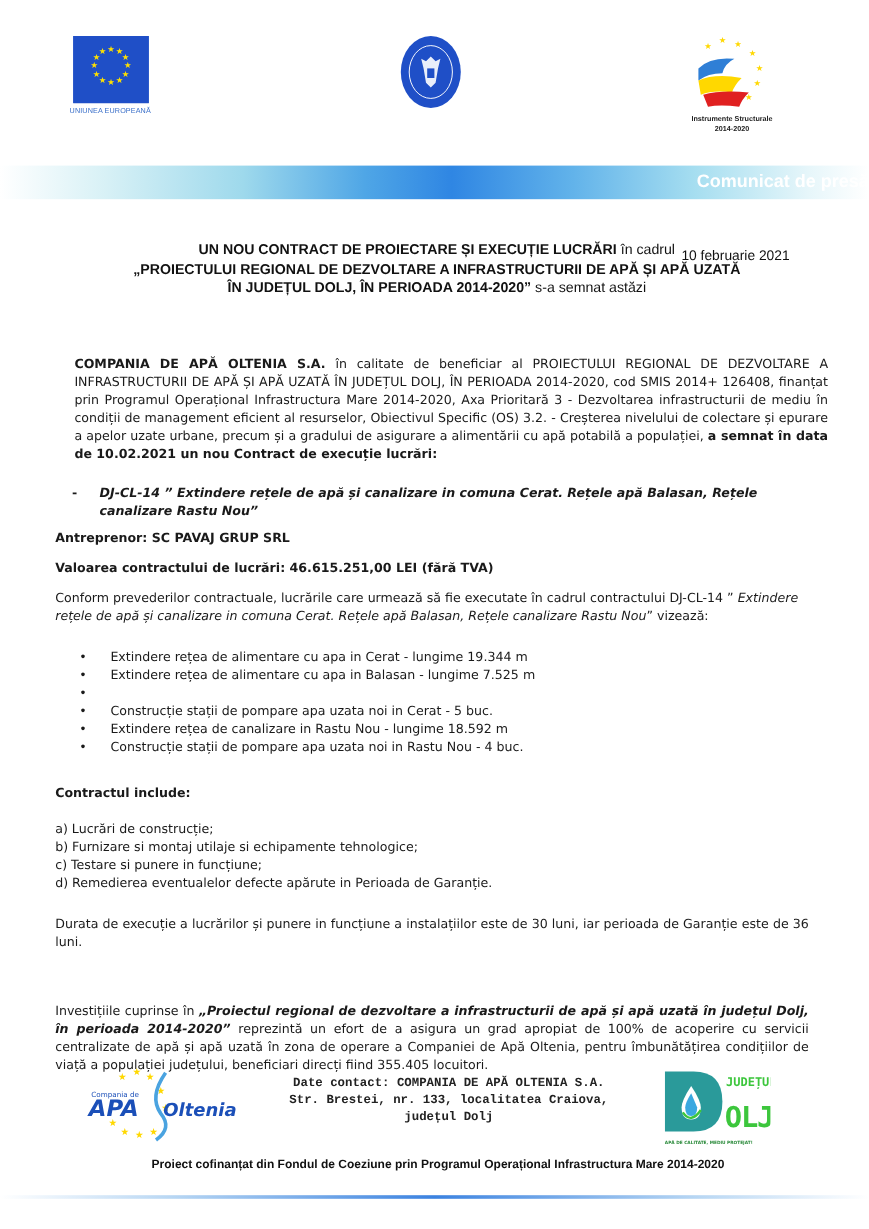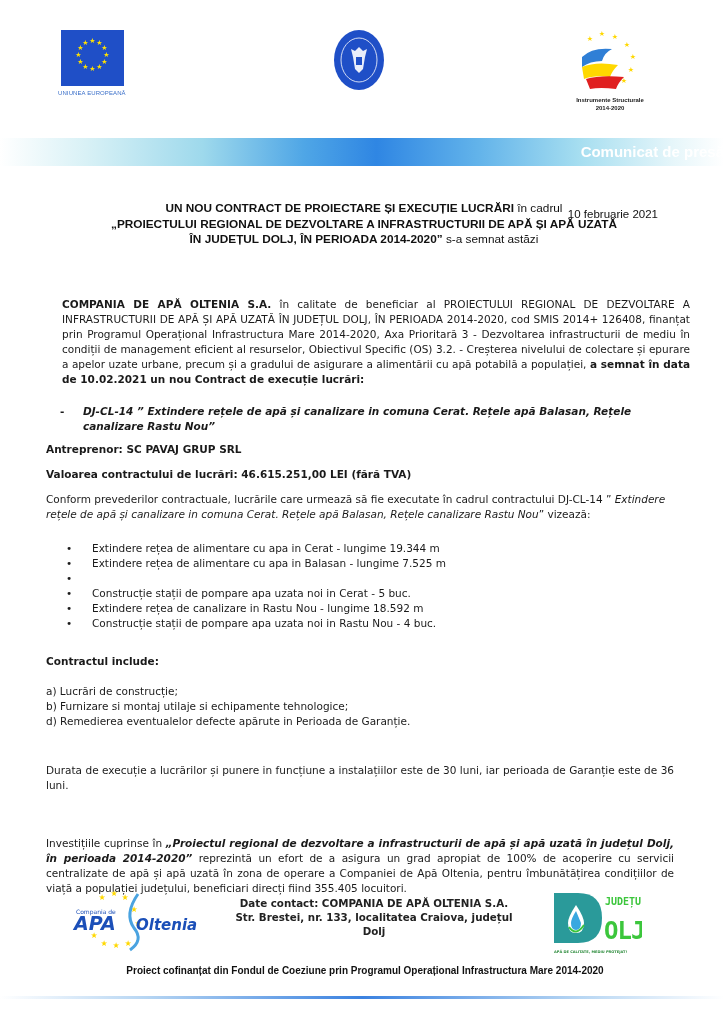--- a/index.html
+++ b/index.html
@@ -64,21 +64,21 @@
     .include-list { left: 46px; top: 684px; width: 500px; font-size: 10.5px; line-height: 15px; }
 
     .durata { top: 763px; }
     .invest { top: 836px; }
 
     
     .apa-logo { left: 72px; top: 884px; width: 134px; height: 70px; }
     .apa-logo svg { width: 100%; height: 100%; display: block; }
     .contact {
       left: 224px; top: 896px; width: 300px; text-align: center;
-      font-size: 10.3px; font-weight: bold; line-height: 14px; color: #222;
+      font-size: 10.3px; font-weight: bold; line-height: 14px; color: #222; font-family: Liberation Mono, monospace;
     }
     .dolj-logo { left: 554px; top: 891px; width: 88px; height: 65px; }
     .dolj-logo svg { width: 100%; height: 100%; display: block; }
 
     .cofin {
       left: 40px; top: 965px; width: 650px; text-align: center;
       font-size: 10px; font-weight: bold; font-family: "Liberation Sans", sans-serif; color: #111;
     }
     .foot-line {
       left: 0; top: 996px; width: 724px; height: 3px;
@@ -168,20 +168,21 @@
   <div class="bullet-row"><span class="dot">•</span></div>
   <div class="bullet-row"><span class="dot">•</span><span>Construcție stații de pompare apa uzata noi in Cerat - 5 buc.</span></div>
   <div class="bullet-row"><span class="dot">•</span><span>Extindere rețea de canalizare in Rastu Nou - lungime 18.592 m</span></div>
   <div class="bullet-row"><span class="dot">•</span><span>Construcție stații de pompare apa uzata noi in Rastu Nou - 4 buc.</span></div>
 </div>
 
 <div class="abs body b include-title">Contractul include:</div>
 <div class="abs include-list">
   <div>a) Lucrări de construcție;</div>
   <div>b) Furnizare si montaj utilaje si echipamente tehnologice;</div>
+  <div>c) Testare si punere in funcțiune;</div>
   <div>d) Remedierea eventualelor defecte apărute in Perioada de Garanție.</div>
 </div>
 
 <div class="abs body justify durata">Durata de execuție a lucrărilor și punere in funcțiune a instalațiilor este de 30 luni, iar perioada de Garanție este de 36 luni.</div>
 
 <div class="abs body justify invest"><span>Investițiile cuprinse în </span><span class="i b">„Proiectul regional de dezvoltare a infrastructurii de apă și apă uzată în județul Dolj, în perioada 2014-2020”</span><span> reprezintă un efort de a asigura un grad apropiat de 100% de acoperire cu servicii centralizate de apă și apă uzată în zona de operare a Companiei de Apă Oltenia, pentru îmbunătățirea condițiilor de viață a populației județului, beneficiari direcți fiind 355.405 locuitori.</span></div>
 
 <div class="abs apa-logo">
   <svg viewBox="0 0 134 70">
     <g fill="#ffd800" font-size="8" text-anchor="middle" font-family="DejaVu Sans, sans-serif">

